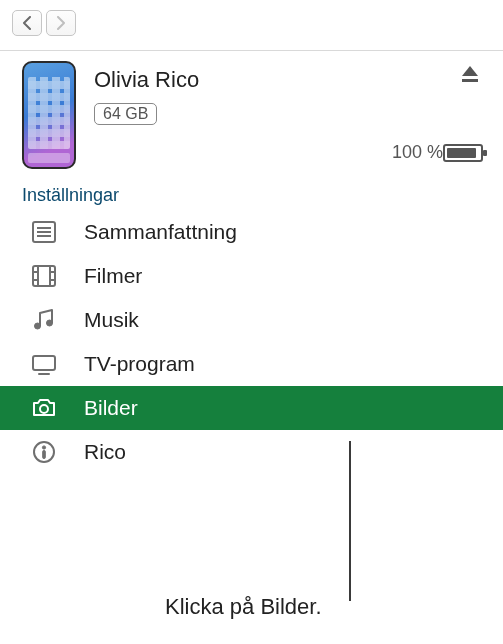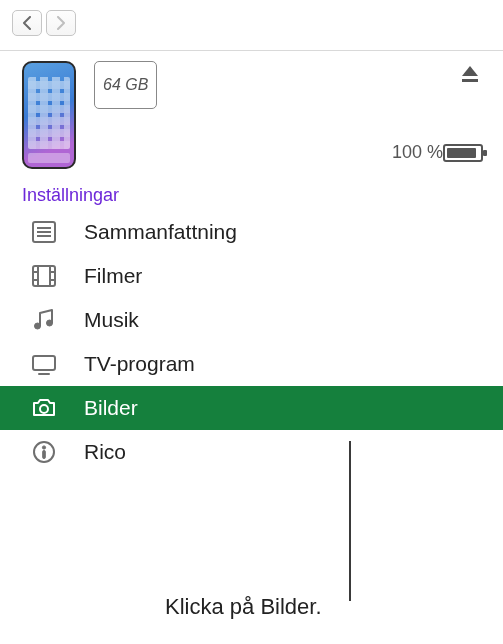--- a/index.html
+++ b/index.html
@@ -69,24 +69,23 @@
   .device-name {
     font-size: 22px;
     color: #222;
     margin-top: 6px;
     margin-bottom: 10px;
   }
   .storage-badge {
     display: inline-block;
     border: 1.5px solid #888;
     border-radius: 5px;
-    padding: 14px 8px;
+    padding: 1px 8px;
     font-size: 16px;
     color: #555;
-    font-style: italic;
   }
   .eject {
     position: absolute;
     top: 12px;
     right: 22px;
     color: #555;
   }
   .battery-row {
     position: absolute;
     bottom: 14px;
@@ -110,21 +109,21 @@
     background:#555; border-radius:1px;
   }
   .batt-fill {
     position:absolute;
     left:2px; top:2px; bottom:2px;
     background:#555;
     border-radius:1px;
   }
   .section-label {
     font-size: 18px;
-    color: #6d28d9;
+    color: #0c4a6e;
     padding: 0 8px 4px 22px;
     margin-top: 8px;
   }
   .sidebar {
     width: 100%;
   }
   .item {
     display: flex;
     align-items: center;
     gap: 26px;
@@ -177,20 +176,21 @@
   <div class="nav-btn disabled">
     <svg width="12" height="14" viewBox="0 0 12 14">
         <path d="M3 1 L9 7 L3 13" fill="none" stroke="currentColor" stroke-width="2" stroke-linecap="round" stroke-linejoin="round"></path>
       </svg>
   </div>
 </div>
 
 <div class="device-header">
   <div class="device-img"></div>
   <div class="device-info">
+    <div class="device-name">Olivia Rico</div>
     <span class="storage-badge">64 GB</span>
   </div>
   <div class="eject">
     <svg width="22" height="22" viewBox="0 0 22 22">
         <path d="M11 3 L19 13 L3 13 Z" fill="currentColor"></path>
         <rect x="3" y="16" width="16" height="3" fill="currentColor"></rect>
       </svg>
   </div>
   <div class="battery-row">
     <span>100 %</span>

